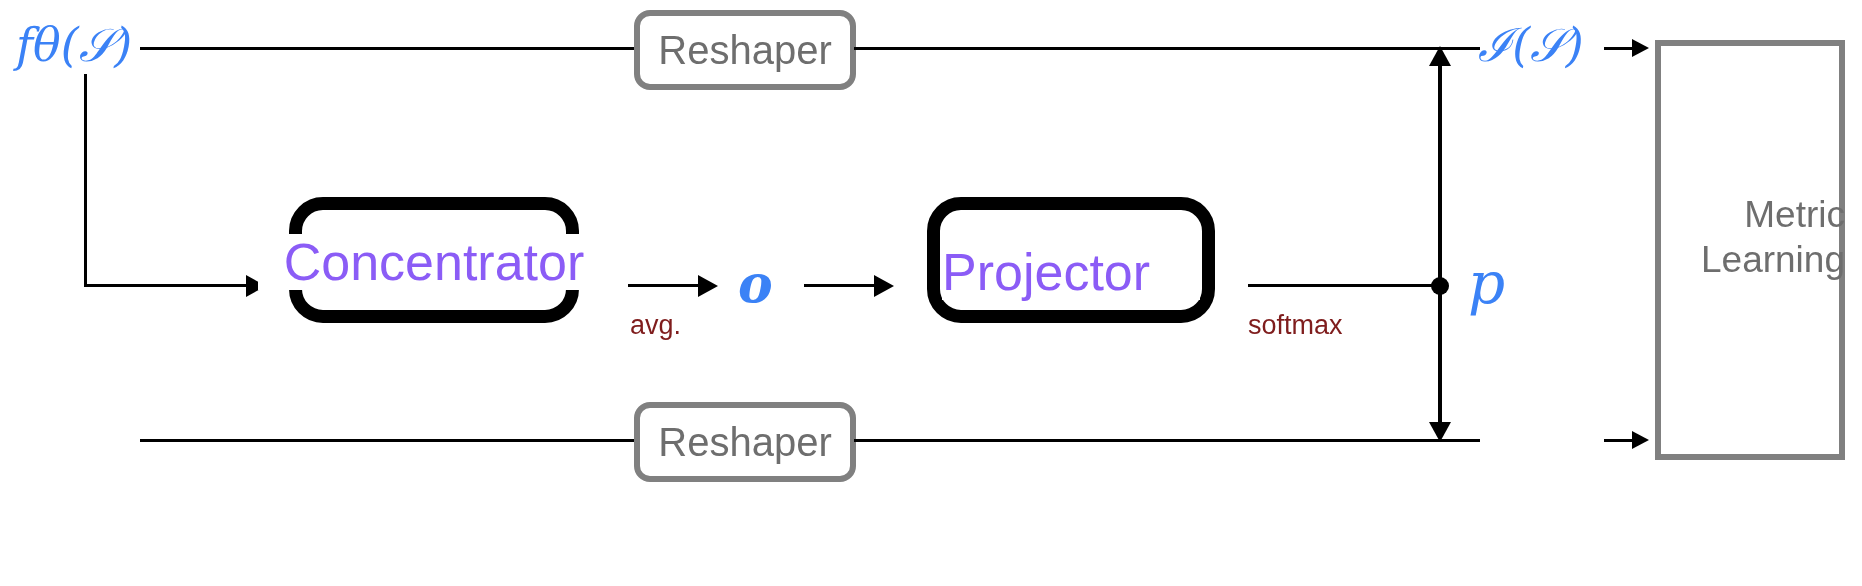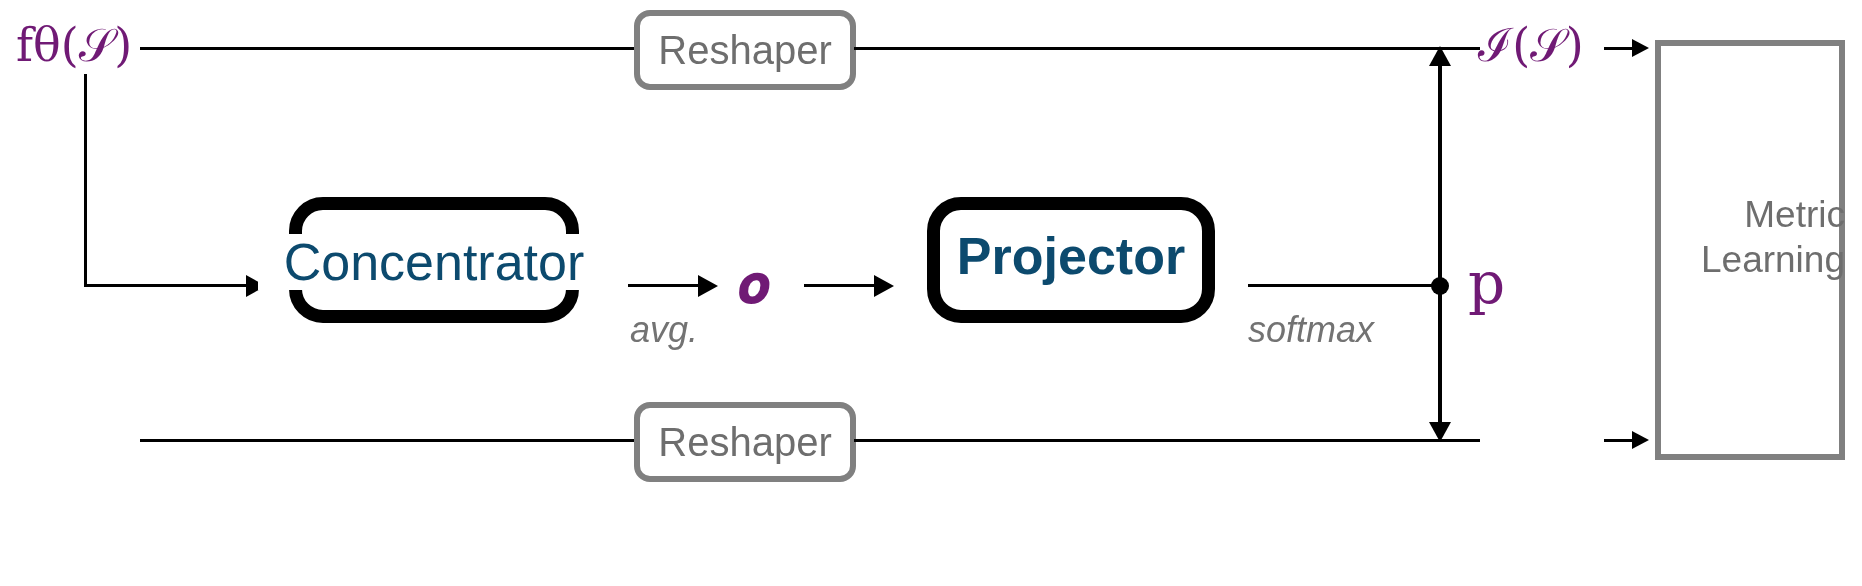--- a/index.html
+++ b/index.html
@@ -12,21 +12,22 @@
     position:relative;
     width:1862px;
     height:586px;
     background:#ffffff;
     overflow:hidden;
   }
   
   .math{
     position:absolute;
     font-family:"DejaVu Serif","Liberation Serif",serif;
-    color:#701a75;
+    font-style:italic;
+    color:#3b82f6;
     white-space:nowrap;
     line-height:1;
   }
   .math-lg{ font-size:46px; }
   .math-xl{ font-size:52px; }
 
   
   .gbox{
     position:absolute;
     border:6px solid #808080;
@@ -51,21 +52,21 @@
     border:13px solid #000000;
     border-radius:34px;
     background:transparent;
     box-sizing:border-box;
   }
   
   .bbox-label{
     position:absolute;
     font-family:"Liberation Sans",sans-serif;
     font-size:52px;
-    color:#0c4a6e;
+    color:#8b5cf6;
     white-space:nowrap;
     background:#ffffff;
     line-height:1;
     padding:2px 0;
   }
 
   
   .sqbox{
     position:absolute;
     border:6px solid #808080;
@@ -120,25 +121,24 @@
     position:absolute;
     width:18px;height:18px;
     border-radius:50%;
     background:#000000;
   }
 
   
   .annot{
     position:absolute;
     font-family:"Liberation Sans",sans-serif;
-    font-size:36px;
-    color:#737373;
+    font-size:27px;
+    color:#7f1d1d;
     white-space:nowrap;
     line-height:1;
-    font-style:italic;
   }
 </style>
 </head>
 <body>
 
 <div id="canvas">
 
   <div class="math math-lg" style="left:16px; top:22px;">fθ(𝒮)</div>
 
   <div class="hline" style="left:140px; top:47px; width:498px;"></div>
@@ -177,21 +177,21 @@
   <div class="hline" style="left:628px; top:284px; width:74px;"></div>
   <div class="ah-right" style="left:698px; top:275px;"></div>
   <div class="annot" style="left:630px; top:312px;">avg.</div>
 
   <div class="math math-xl" style="left:738px; top:258px; font-weight:bold;">𝒐</div>
 
   <div class="hline" style="left:804px; top:284px; width:74px;"></div>
   <div class="ah-right" style="left:874px; top:275px;"></div>
 
   <div class="bbox" style="left:927px; top:197px; width:288px; height:126px;"></div>
-  <div class="bbox-label" style="left:942px; top:228px; width:258px; text-align:center;font-weight:bold;">Projector</div>
+  <div class="bbox-label" style="left:942px; top:244px; width:258px; ">Projector</div>
 
   <div class="hline" style="left:1248px; top:284px; width:196px;"></div>
   <div class="annot" style="left:1248px; top:312px;">softmax</div>
 
   <div class="vline-thick" style="left:1438px; top:62px; height:374px;"></div>
   <div class="ah-up" style="left:1429px; top:46px;"></div>
   <div class="ah-down" style="left:1429px; top:422px;"></div>
   <div class="junction" style="left:1431px; top:277px;"></div>
 
   <div class="math math-xl" style="left:1468px; top:254px; font-size:58px;">p</div>

